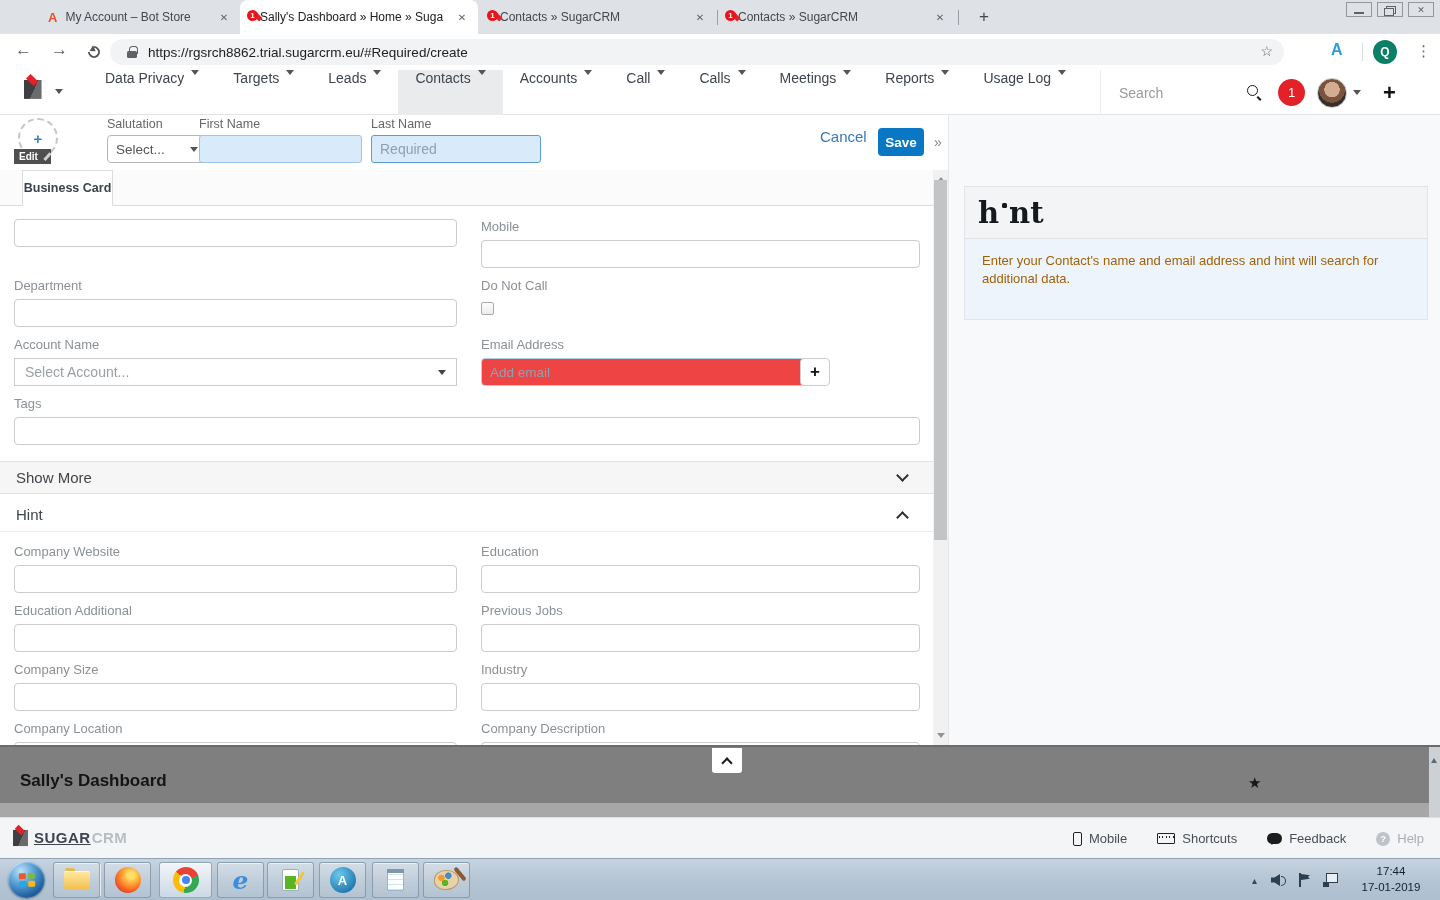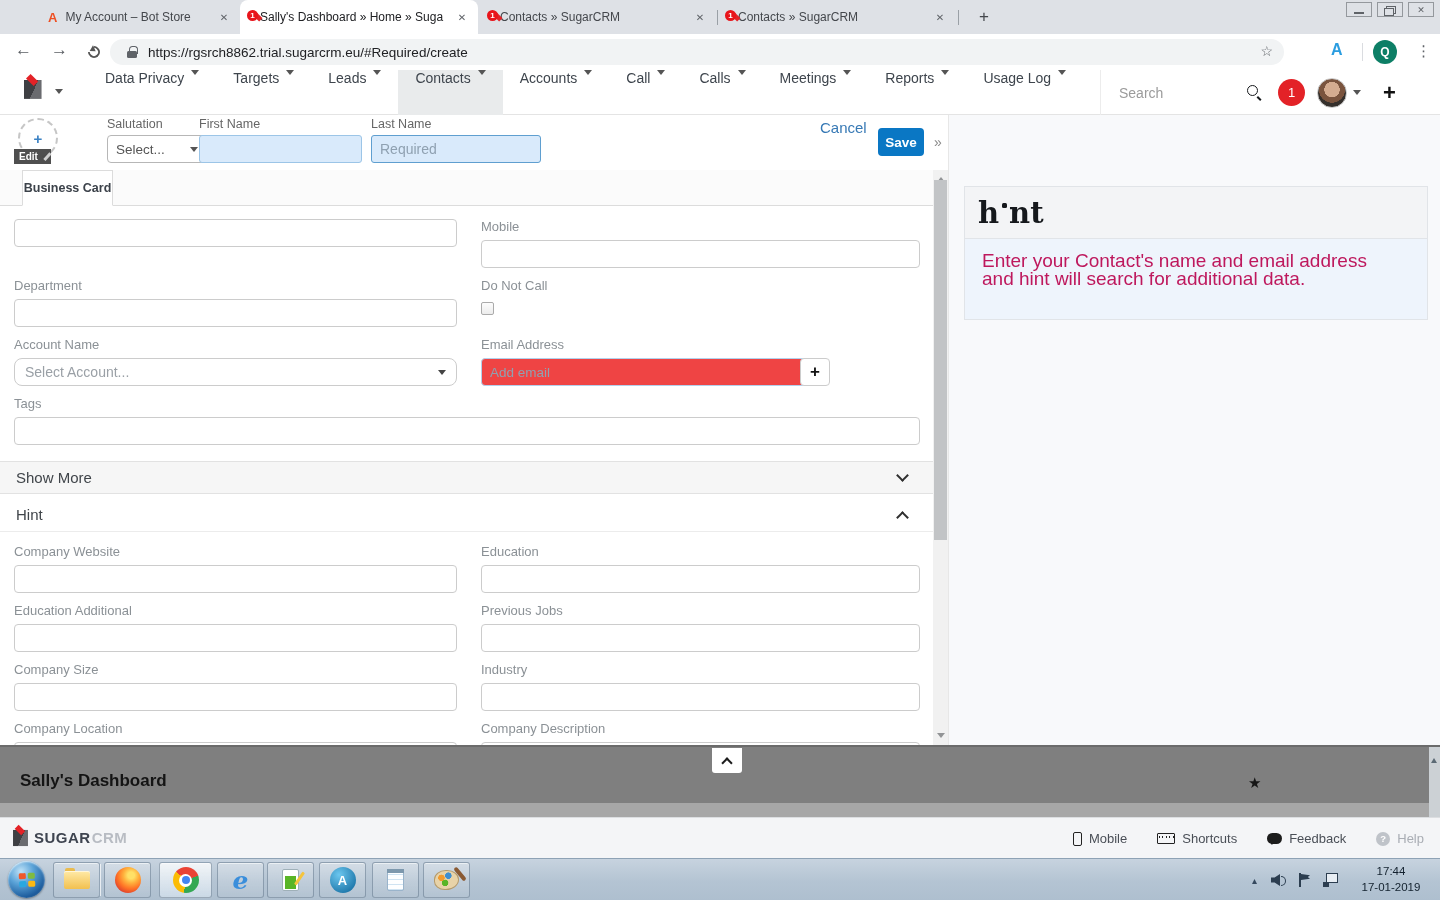--- a/index.html
+++ b/index.html
@@ -65,33 +65,33 @@
   .avatar-edit { position:absolute; left:18px; top:3px; width:40px; height:40px; border:2px dashed #c6c6c6; border-radius:50%; display:flex; align-items:center; justify-content:center; color:#3b82c4; font-size:15px; font-weight:700; }
   .edit-badge { position:absolute; left:14px; top:34px; width:37px; height:15px; background:rgba(70,70,70,.95); color:#fff; font-size:10px; font-weight:700; line-height:15px; padding-left:5px; }
   .edit-badge:after { content:''; position:absolute; right:3px; top:3px; width:2.5px; height:9px; background:#cfcfcf; transform:rotate(42deg); }
   .hgroup { position:absolute; top:2px; }
   .hgroup label { display:block; font-size:12.5px; color:#666; margin-bottom:4px; }
   .hselect { width:100px; height:28px; border:1px solid #b7b7b7; border-radius:4px; background:#fff; display:flex; align-items:center; padding:0 8px; font-size:13.5px; color:#555; }
   .hselect .caret { margin-left:auto; }
   .hinput { height:28px; border-radius:3px; background:#d9eafb; border:1px solid #9cc5e7; padding:0 8px; font-size:14px; font-family:"Liberation Sans",sans-serif; color:#333; outline:none; }
   .hinput.required { border-color:#5f9fd0; }
   .hinput::placeholder { color:#8fa1b1; }
-  .cancel-lnk { position:absolute; left:820px; top:4px; font-size:15px; color:#3779b5; }
+  .cancel-lnk { position:absolute; left:820px; top:13px; font-size:15px; color:#3779b5; }
   .save-btn { position:absolute; left:878px; top:13px; width:46px; height:28px; background:#0a77c4; border-radius:4px; color:#fff; font-size:13.5px; font-weight:700; display:flex; align-items:center; justify-content:center; }
   .hdr-overflow { position:absolute; left:934px; top:19px; font-size:14px; color:#8a8a8a; }
   .rtabs { position:absolute; top:55px; left:0; width:933px; height:36px; background:#fbfbfb; border-bottom:1px solid #dcdcdc; }
   .rtab-active { position:absolute; left:22px; top:0; width:91px; height:36px; background:#fff; border:1px solid #dcdcdc; border-bottom:1px solid #fff; display:flex; align-items:center; justify-content:center; font-size:12.5px; font-weight:700; color:#3c424a; }
   .fcontent { position:absolute; top:91px; left:14px; width:906px; height:539px; }
   .frow { position:absolute; left:0; width:906px; }
   .fcol { position:absolute; top:0; width:443px; }
   .fcol.right { left:467px; width:439px; }
   .flabel { display:block; font-size:13px; color:#8b9196; height:17px; margin-bottom:4px; }
   .finput { width:100%; height:28px; border:1px solid #ccc; border-radius:4px; background:#fff; padding:0 8px; font-size:13.5px; font-family:"Liberation Sans",sans-serif; color:#333; outline:none; }
   .fcheckbox { width:13px; height:13px; border:1px solid #ababab; border-radius:2px; background:linear-gradient(#fdfdfd,#ececec); margin-top:7px; }
-  .fselect { width:443px; height:28px; border:1px solid #ccc; border-radius:8px; background:#fff; display:flex; align-items:center; padding:0 10px; font-size:14px; color:#9aa0a6; }
+  .fselect { width:443px; height:28px; border:1px solid #ccc; border-radius:0; background:#fff; display:flex; align-items:center; padding:0 10px; font-size:14px; color:#9aa0a6; }
   .fselect .caret { margin-left:auto; border-top-color:#444; }
   .email-input { width:336px; background:#ef4444; border:1px solid #b3d0ec; color:#333; }
   .email-input::placeholder { color:#8fa1b1; }
   .email-add { position:absolute; left:786px; top:21px; width:30px; height:28px; border:1px solid #ccc; border-radius:4px; background:#fff; display:flex; align-items:center; justify-content:center; font-size:17px; font-weight:700; color:#111; }
   .secbar { position:absolute; left:-14px; width:933px; display:flex; align-items:center; padding-left:16px; font-size:15px; color:#40454a; }
   .secbar.showmore { top:255px; height:33px; background:#f6f6f6; border-top:1px solid #e2e2e2; border-bottom:1px solid #e2e2e2; }
   .secbar.hintbar { top:292px; height:34px; background:#fff; border-bottom:1px solid #ececec; }
   .chev { width:9px; height:9px; border-right:2.5px solid #2f2f2f; border-bottom:2.5px solid #2f2f2f; position:absolute; right:26px; }
   .chev.down { transform:rotate(45deg); top:9px; }
   .chev.up { transform:rotate(-135deg); top:15px; }
@@ -99,36 +99,36 @@
   .vthumb { position:absolute; left:1px; top:10px; width:13px; height:360px; background:#c2c4c6; }
   .tri-up { position:absolute; left:3.5px; top:3px; width:0; height:0; border:4px solid transparent; border-bottom:5px solid #929496; }
   .tri-dn { position:absolute; left:3.5px; bottom:3px; width:0; height:0; border:4px solid transparent; border-top:5px solid #929496; }
 
   
   .right-panel { position:absolute; top:115px; left:948px; width:492px; height:630px; background:#f8f9fb; border-left:1px solid #e7e7e7; }
   .hint-card { position:absolute; left:15px; top:71px; width:464px; }
   .hint-head { height:53px; background:#f3f4f6; border:1px solid #e1e4e8; display:flex; align-items:center; padding-left:13px; }
   .hint-logo { font-family:"DejaVu Serif", serif; font-weight:700; font-size:29px; color:#15181c; }
   .hint-dot { display:inline-block; width:5px; height:5px; background:#15181c; border-radius:1.5px; margin:0 2.5px; transform:translateY(-15px); }
-  .hint-body { height:81px; background:#eef4fc; border:1px solid #e1e4e8; border-top:none; padding:13px 24px 0 17px; font-size:19px; color:#be185d; line-height:18px; }
+  .hint-body { height:81px; background:#eef4fc; border:1px solid #e1e4e8; border-top:none; padding:13px 24px 0 17px; font-size:13px; color:#a16207; line-height:18px; }
 
   
   .dash-overlay { position:absolute; top:745px; left:0; width:1440px; height:72px; background:#7f7f7f; border-top:2px solid #6b6b6b; }
   .collapse-tab { position:absolute; left:712px; top:1px; width:30px; height:25px; background:#fff; border-radius:0 0 3px 3px; display:flex; align-items:center; justify-content:center; }
   .collapse-tab .chev2 { width:8px; height:8px; border-right:2.5px solid #1c1c1c; border-bottom:2.5px solid #1c1c1c; transform:rotate(-135deg); margin-top:5px; }
   .dash-title { position:absolute; left:20px; top:24px; font-size:17px; font-weight:700; color:#141414; }
   .dash-star { position:absolute; left:1248px; top:27px; font-size:15px; color:#161616; }
   .dash-bottom { position:absolute; bottom:0; left:0; width:1440px; height:14px; background:#a7a7a7; }
   .dash-scroll { position:absolute; right:0; top:0; width:11px; height:72px; background:#ccd1d5; }
   .dash-scroll:before { content:''; position:absolute; left:2px; top:8px; border:3.5px solid transparent; border-bottom:5px solid #5c6a75; }
 
   
   .crm-footer { position:absolute; top:817px; left:0; width:1440px; height:41px; background:#f4f5f7; border-top:1px solid #dcdee1; }
   .foot-logo { position:absolute; left:14px; top:11px; display:flex; align-items:center; gap:7px; }
-  .brand-b { font-size:15px; font-weight:800; color:#3e4450; letter-spacing:.5px; }
+  .brand-b { font-size:15px; font-weight:800; color:#3e4450; letter-spacing:.5px;text-decoration:underline; }
   .brand-l { font-size:15px; font-weight:800; color:#b8bcc3; letter-spacing:.5px; margin-left:-6px; }
   .foot-links { position:absolute; right:16px; top:0; height:41px; display:flex; align-items:center; gap:30px; }
   .flink { display:flex; align-items:center; gap:7px; font-size:13px; color:#4a4f57; }
   .flink.dim { color:#a9adb4; }
   .ic-phone { width:9px; height:14px; border:1.6px solid #222; border-radius:2px; }
   .ic-keyb { width:18px; height:11px; border:1.5px solid #222; border-radius:1px; background:repeating-linear-gradient(90deg,#222 0 1px,transparent 1px 3.5px); background-size:14px 2px; background-position:1px 2px; background-repeat:repeat-x; }
   .ic-bubble { position:relative; width:15px; height:11px; background:#1c1c1c; border-radius:6px; }
   .ic-bubble:after { content:''; position:absolute; left:2px; bottom:-4px; border:3px solid transparent; border-top:5px solid #1c1c1c; transform:rotate(18deg); }
   .ic-help { width:14px; height:14px; border-radius:50%; background:#bfc3c9; color:#fff; font-size:9.5px; font-weight:700; display:flex; align-items:center; justify-content:center; }
 

